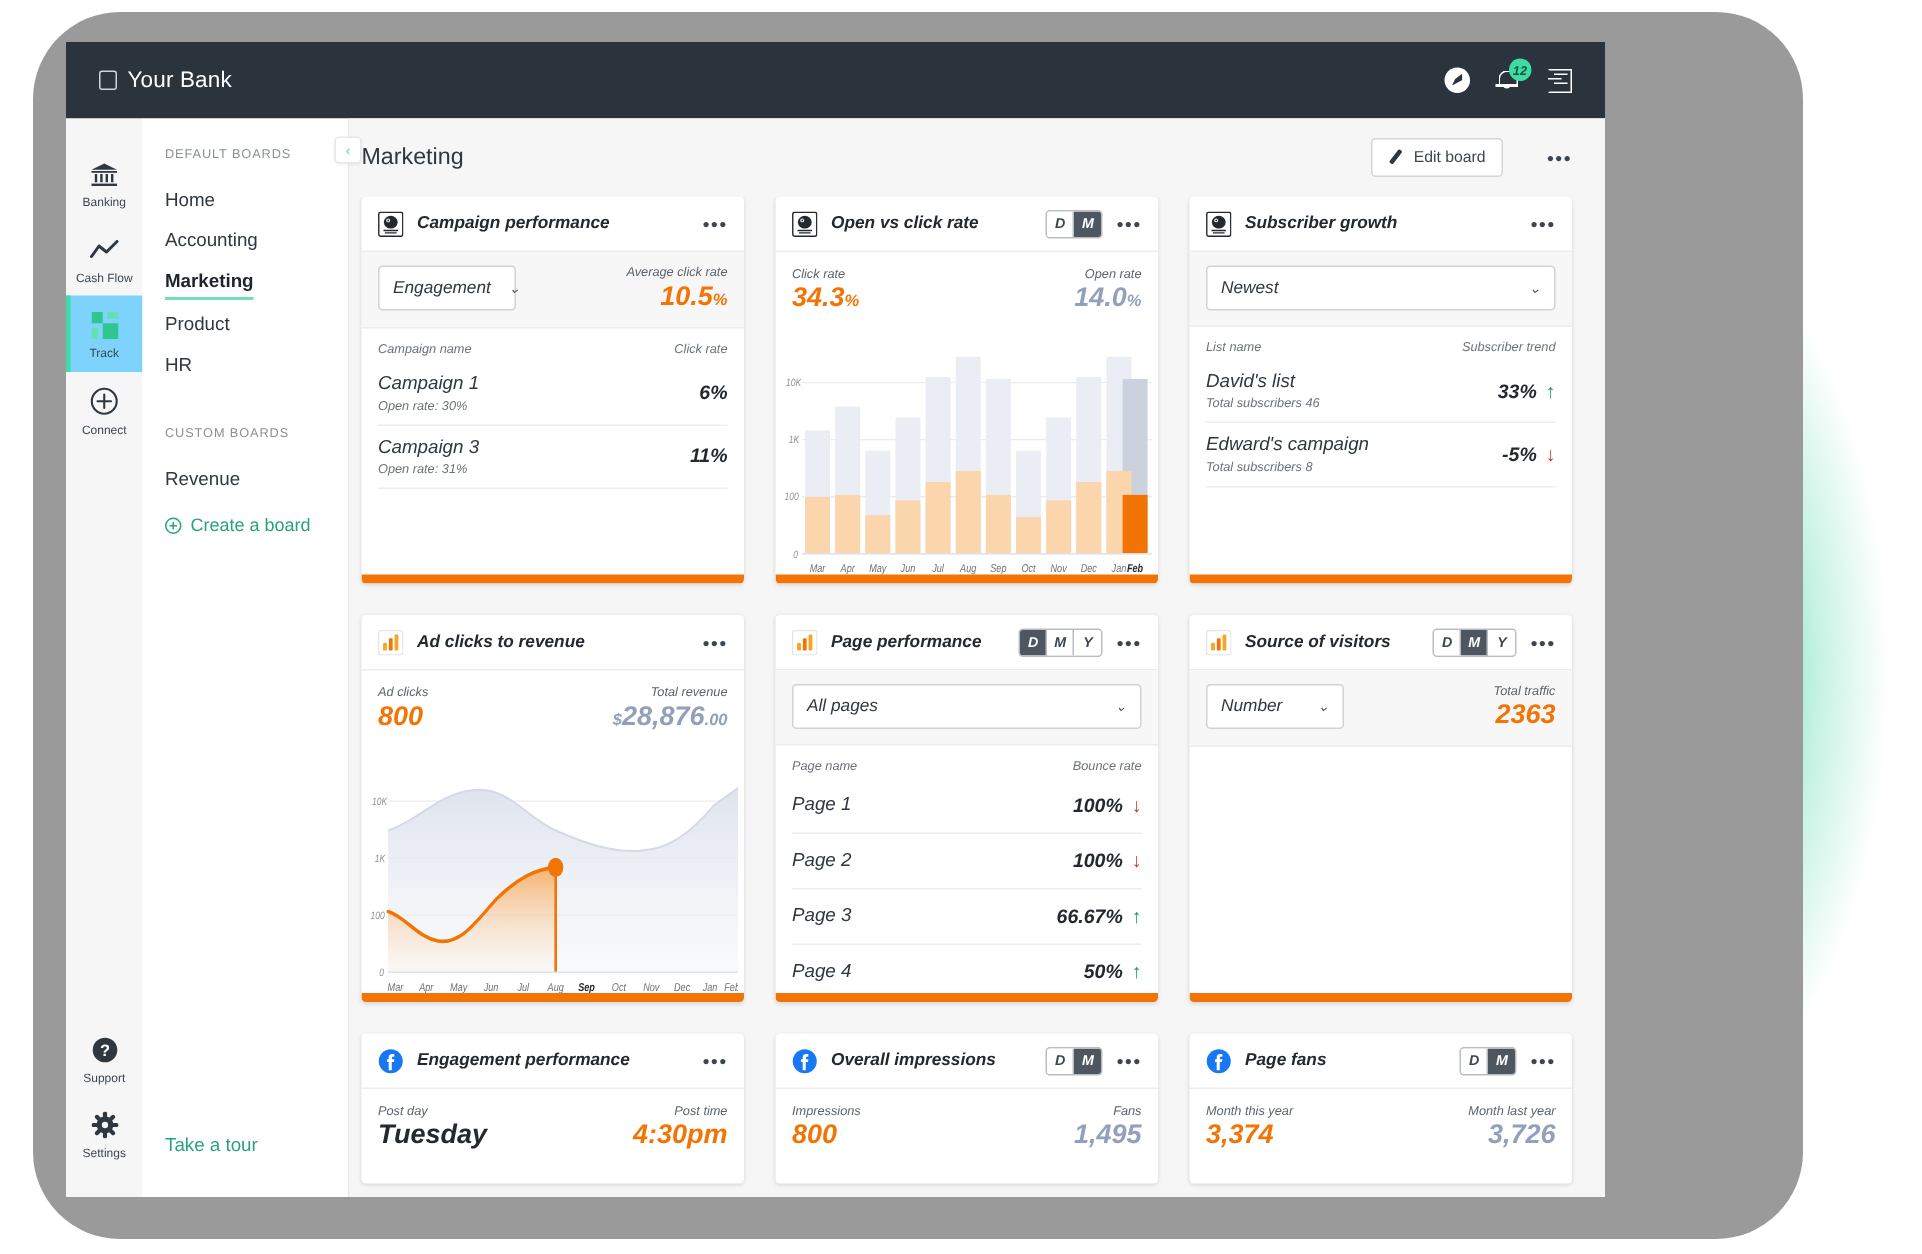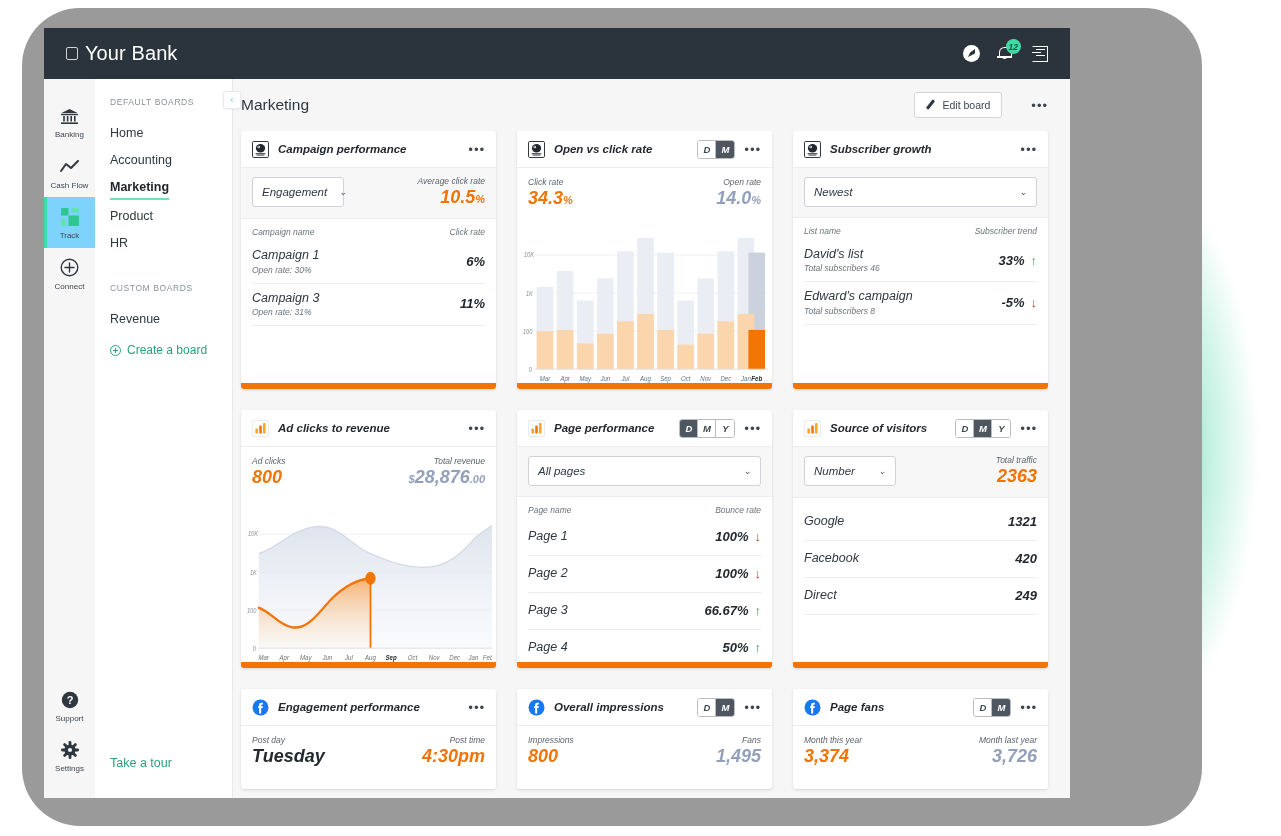--- a/index.html
+++ b/index.html
@@ -37,21 +37,21 @@
     overflow: hidden;
     display: flex; flex-direction: column;
   }
 
   
   .topbar {
     height: 51px; background: #2b343c; flex: 0 0 51px;
     display: flex; align-items: center; padding: 0 22px;
     color: #fff;
   }
-  .brand { display: flex; align-items: center; gap: 7px; font-size: 20px; letter-spacing: .1px; }
+  .brand { display: flex; align-items: center; gap: 7px; font-size: 15px; letter-spacing: .1px; }
   .brand-mark {
     width: 12px; height: 13px; border: 1.6px solid #cfd4d8; border-radius: 2px; display:inline-block;
   }
   .topbar-right { margin-left: auto; display: flex; align-items: center; gap: 17px; }
   .ic-circ { width: 17px; height: 17px; border-radius: 50%; background: #fff; position: relative; }
   .ic-circ::after {
     content:""; position:absolute; left: 5px; top: 4px; width: 7px; height: 8px;
     background: #2b343c;
     clip-path: polygon(100% 0, 100% 55%, 0 100%, 30% 45%);
   }
@@ -687,34 +687,20 @@
               <div class="card-sub">
                 <div class="select w-narrow">
                   <span>Number</span>
                   <span class="chev">⌄</span>
                 </div>
                 <div class="stat">
                   <span class="lbl">Total traffic</span>
                   <span class="val">2363</span>
                 </div>
               </div>
-              <div class="tbl">
-                <div class="row plain" style="margin-top:6px;">
-                  <div class="nm">Google</div>
-                  <div class="rv">1321</div>
-                </div>
-                <div class="row plain">
-                  <div class="nm">Facebook</div>
-                  <div class="rv">420</div>
-                </div>
-                <div class="row plain">
-                  <div class="nm">Direct</div>
-                  <div class="rv">249</div>
-                </div>
-              </div>
               <div class="card-accent"></div>
             </div>
 
             <div class="card short">
               <div class="card-head">
                 <svg class="app-ico" viewBox="0 0 20 20">
                     <circle cx="10" cy="10" r="9.4" fill="#1877f2"></circle>
                     <path d="M12.6 10.6h-1.8V17H8.4v-6.4H7.1V8.5h1.3V7.1c0-1.7.8-2.7 2.8-2.7h1.6v2.1h-1c-.8 0-.9.3-.9.9v1.1h1.9z" fill="#fff"></path>
                   </svg>
                 <span class="card-title">Engagement performance</span>

